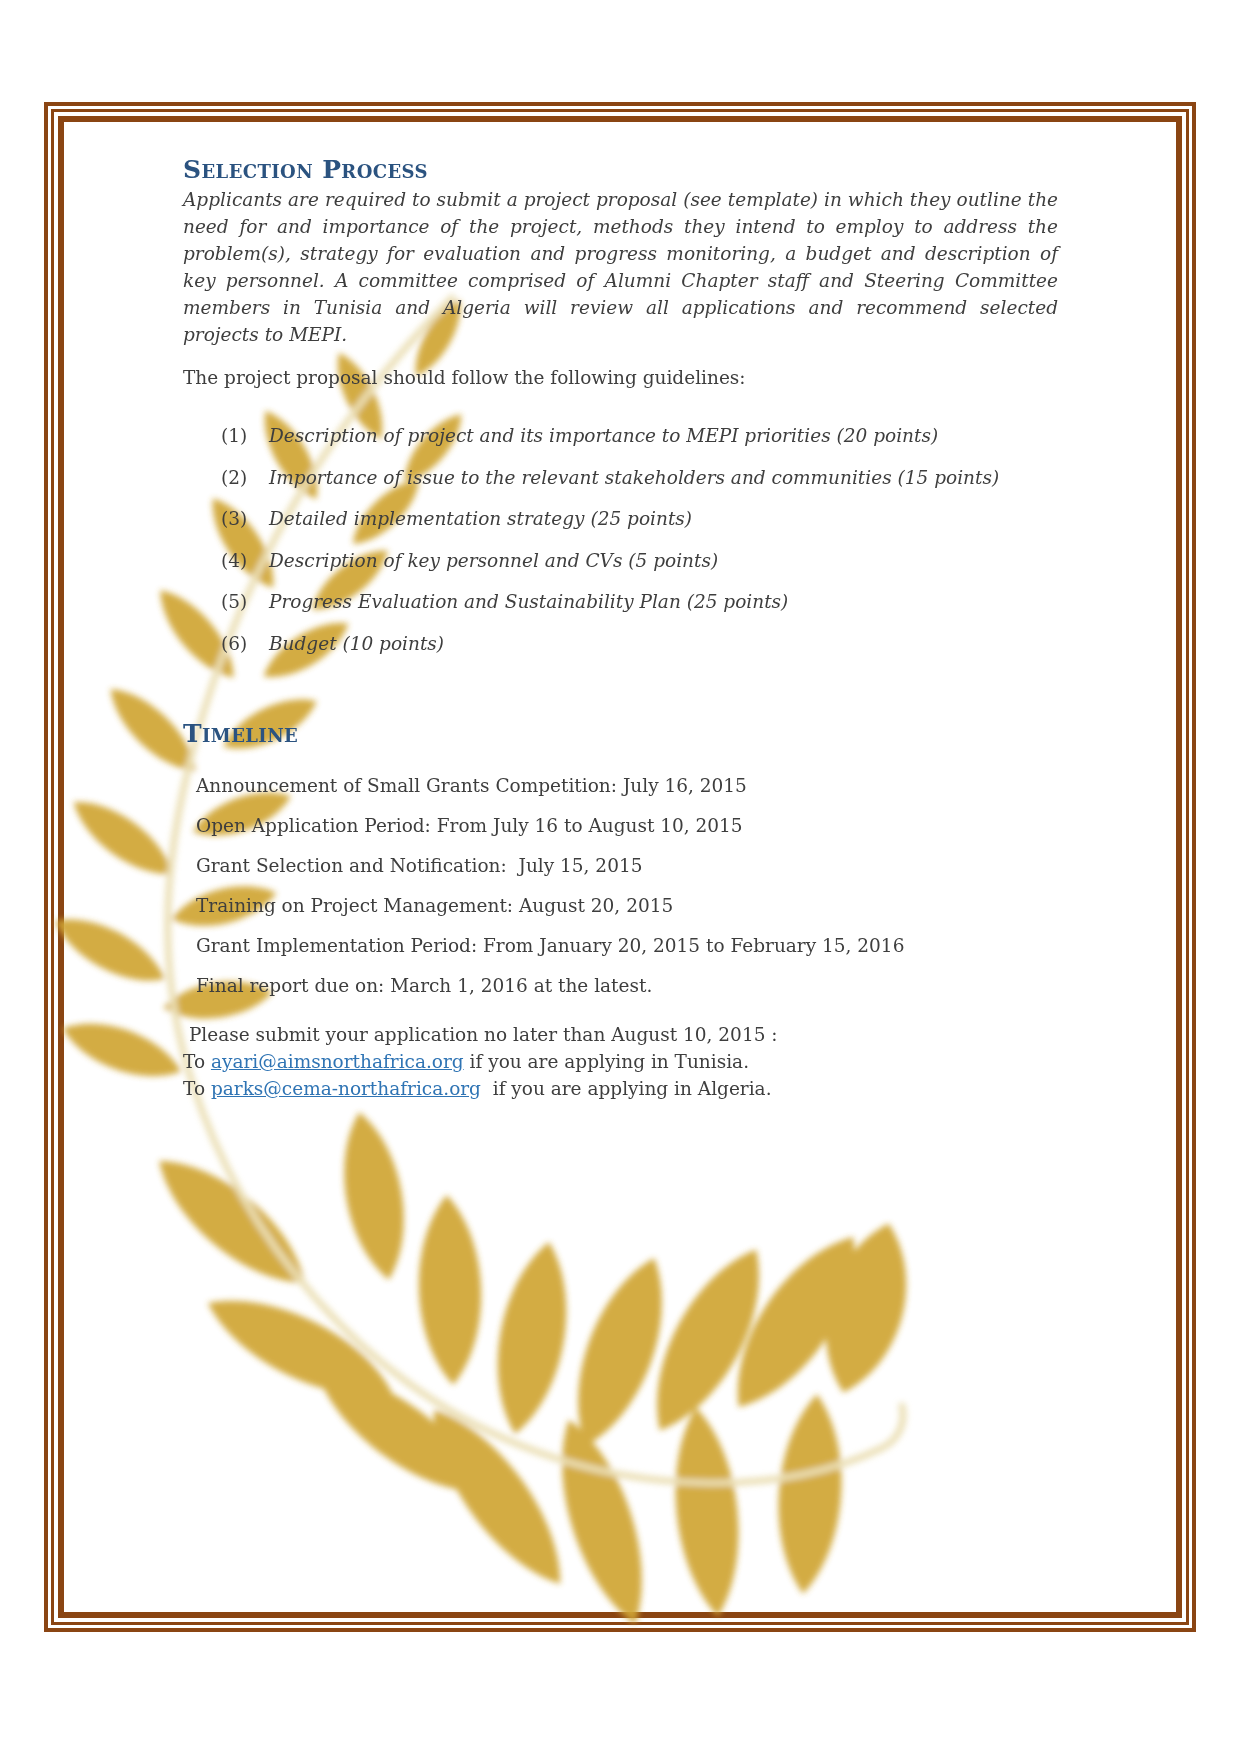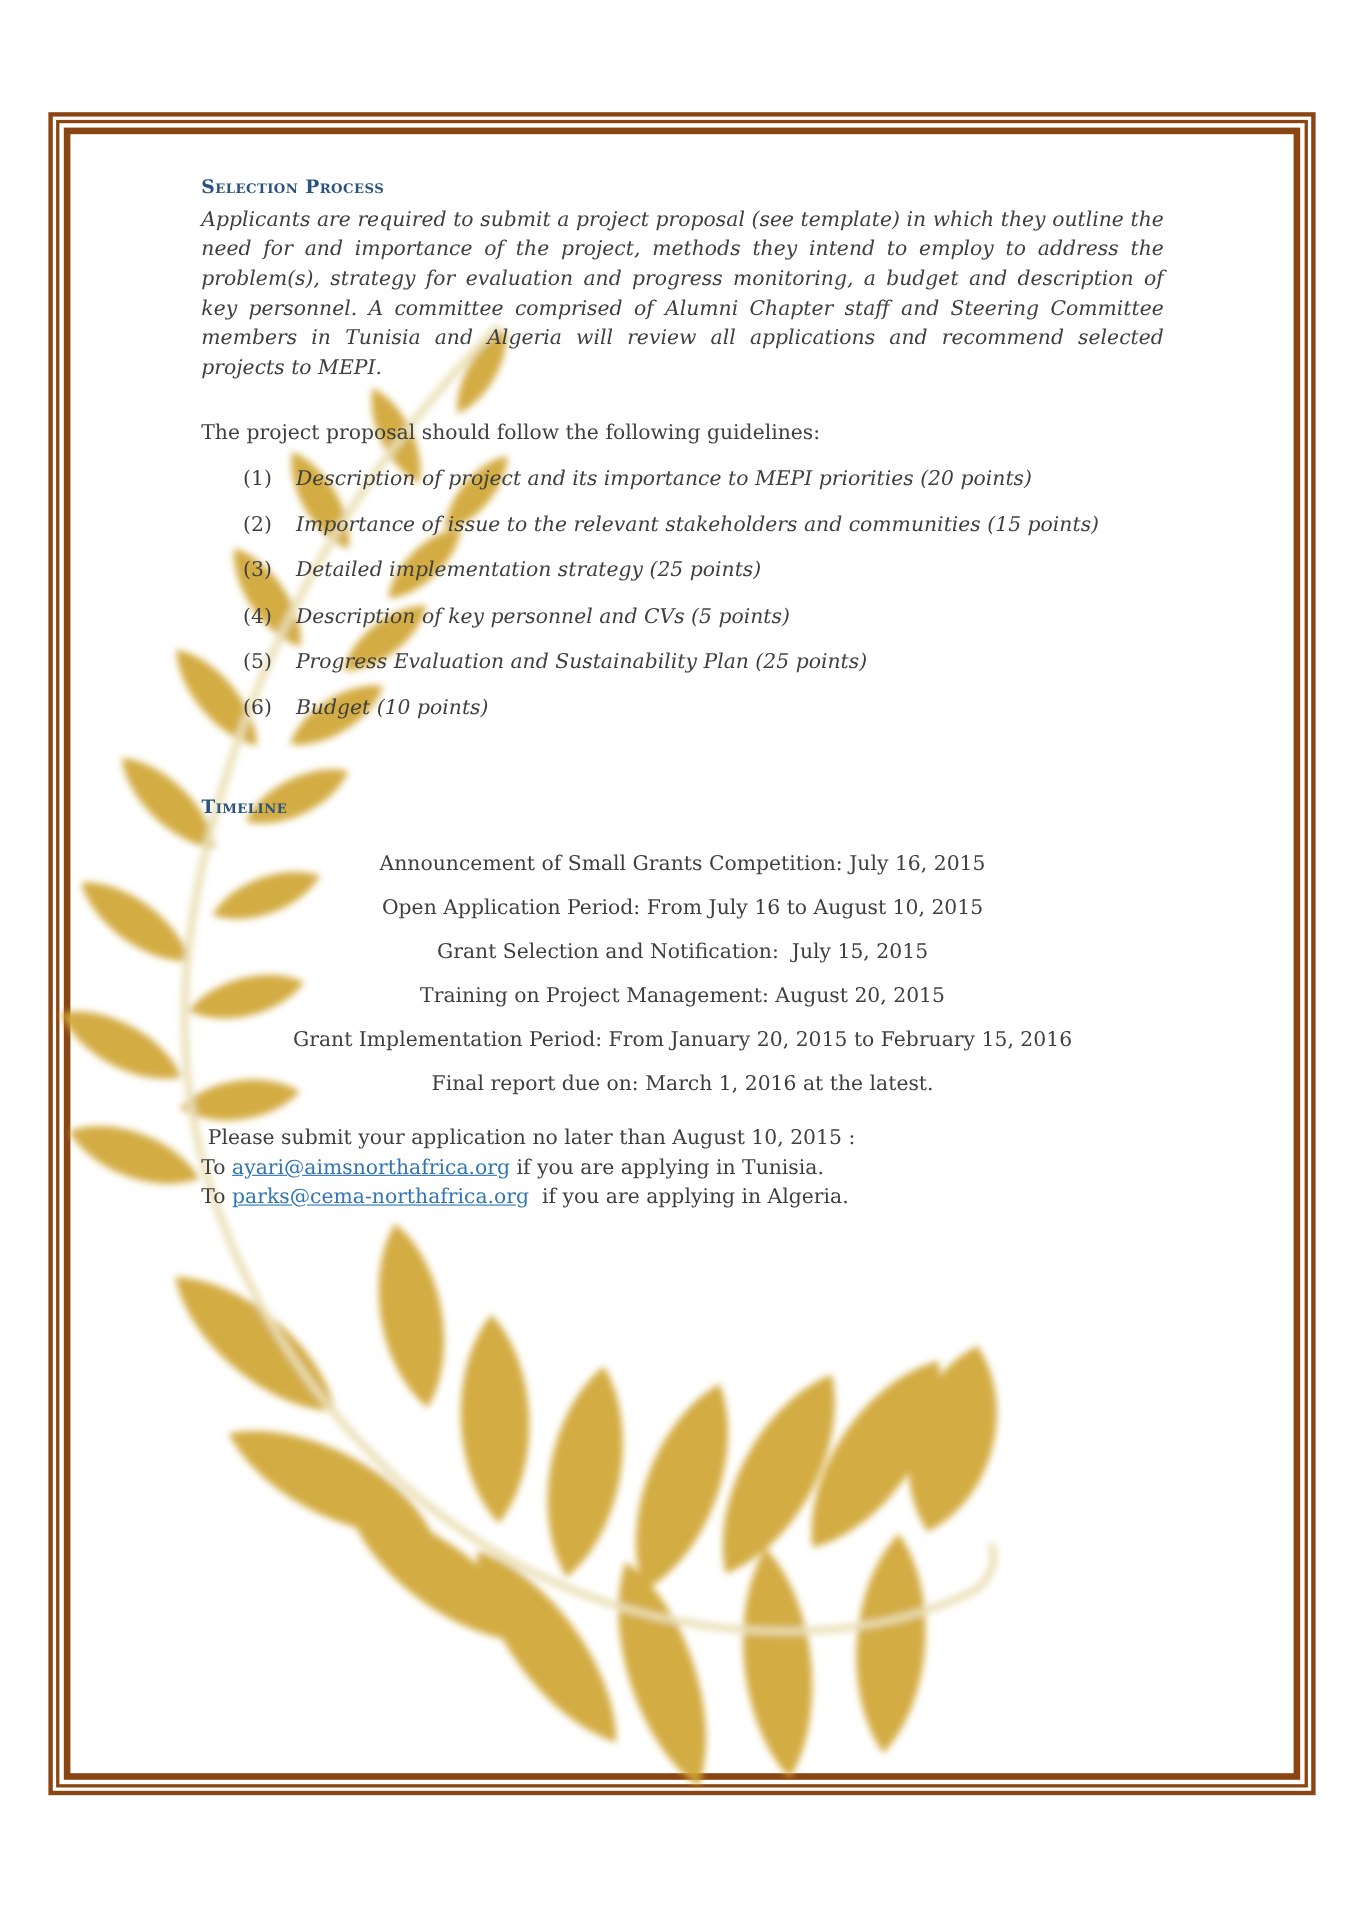--- a/index.html
+++ b/index.html
@@ -17,33 +17,33 @@
   .frame-mid{position:absolute;inset:3px;border:3px solid #8a4513;}
   .frame-inner{position:absolute;inset:4px;border:6px solid #8a4513;}
   
   .watermark{position:absolute;inset:0;z-index:1;pointer-events:none;}
   
   .content{position:absolute;left:183px;top:150px;width:875px;z-index:2;
            font-size:18.5px;line-height:27px;}
   .h-small-caps{
     position:absolute;left:0;margin:0;
     font-variant:small-caps;font-weight:bold;
-    font-size:17px;line-height:24px;letter-spacing:.4px;
+    font-size:25px;line-height:24px;letter-spacing:.4px;
     color:#2b5380;
   }
   .h-sel{top:8px;}
   .h-tml{top:572px;}
   .para1{position:absolute;left:0;top:36px;width:875px;margin:0;
          text-align:justify;font-style:italic;}
-  .para2{position:absolute;left:0;top:230px;width:875px;margin:0;}
+  .para2{position:absolute;left:0;top:214px;width:875px;margin:0;}
   .glist{position:absolute;left:0;top:272px;width:875px;padding-left:38px;box-sizing:border-box;}
   .grow{display:flex;margin-bottom:14.5px;}
   .gnum{flex:0 0 48px;}
   .gtext{flex:1 1 auto;font-style:italic;}
-  .timeline{position:absolute;left:0;top:622px;width:875px;text-align:center;}
+  .timeline{position:absolute;left:13px;top:622px;width:875px;}
   .trow{margin-bottom:13px;white-space:pre-wrap;}
   .submit{position:absolute;left:0;top:871px;width:875px;}
   .srow{white-space:pre-wrap;}
   a.maillink{color:#2f74b4;text-decoration:underline;cursor:pointer;}
 </style>
 </head>
 <body>
 
 <div class="page">
 

